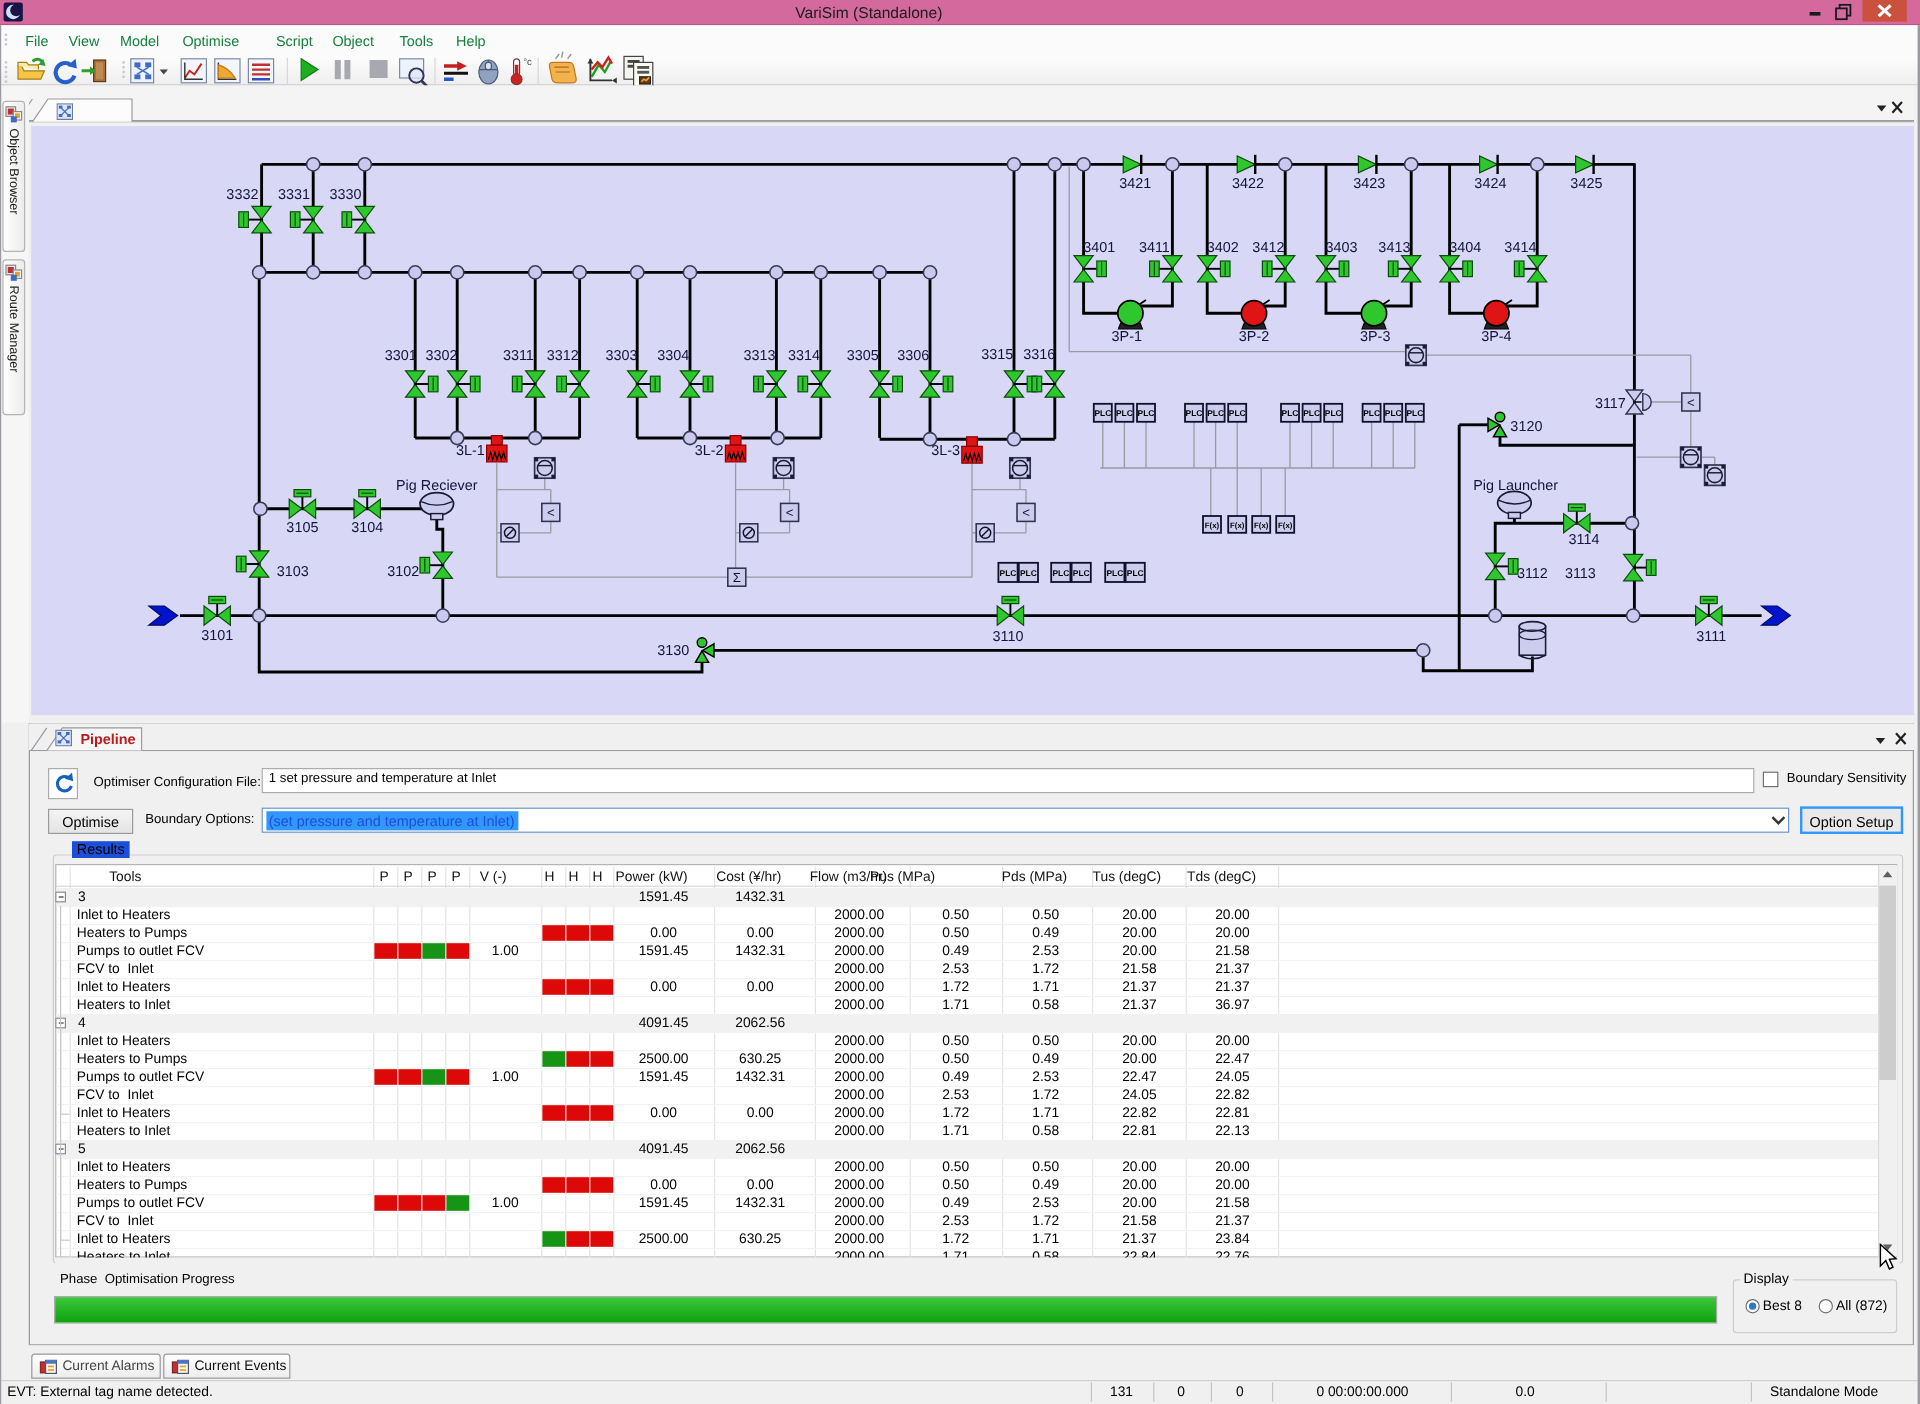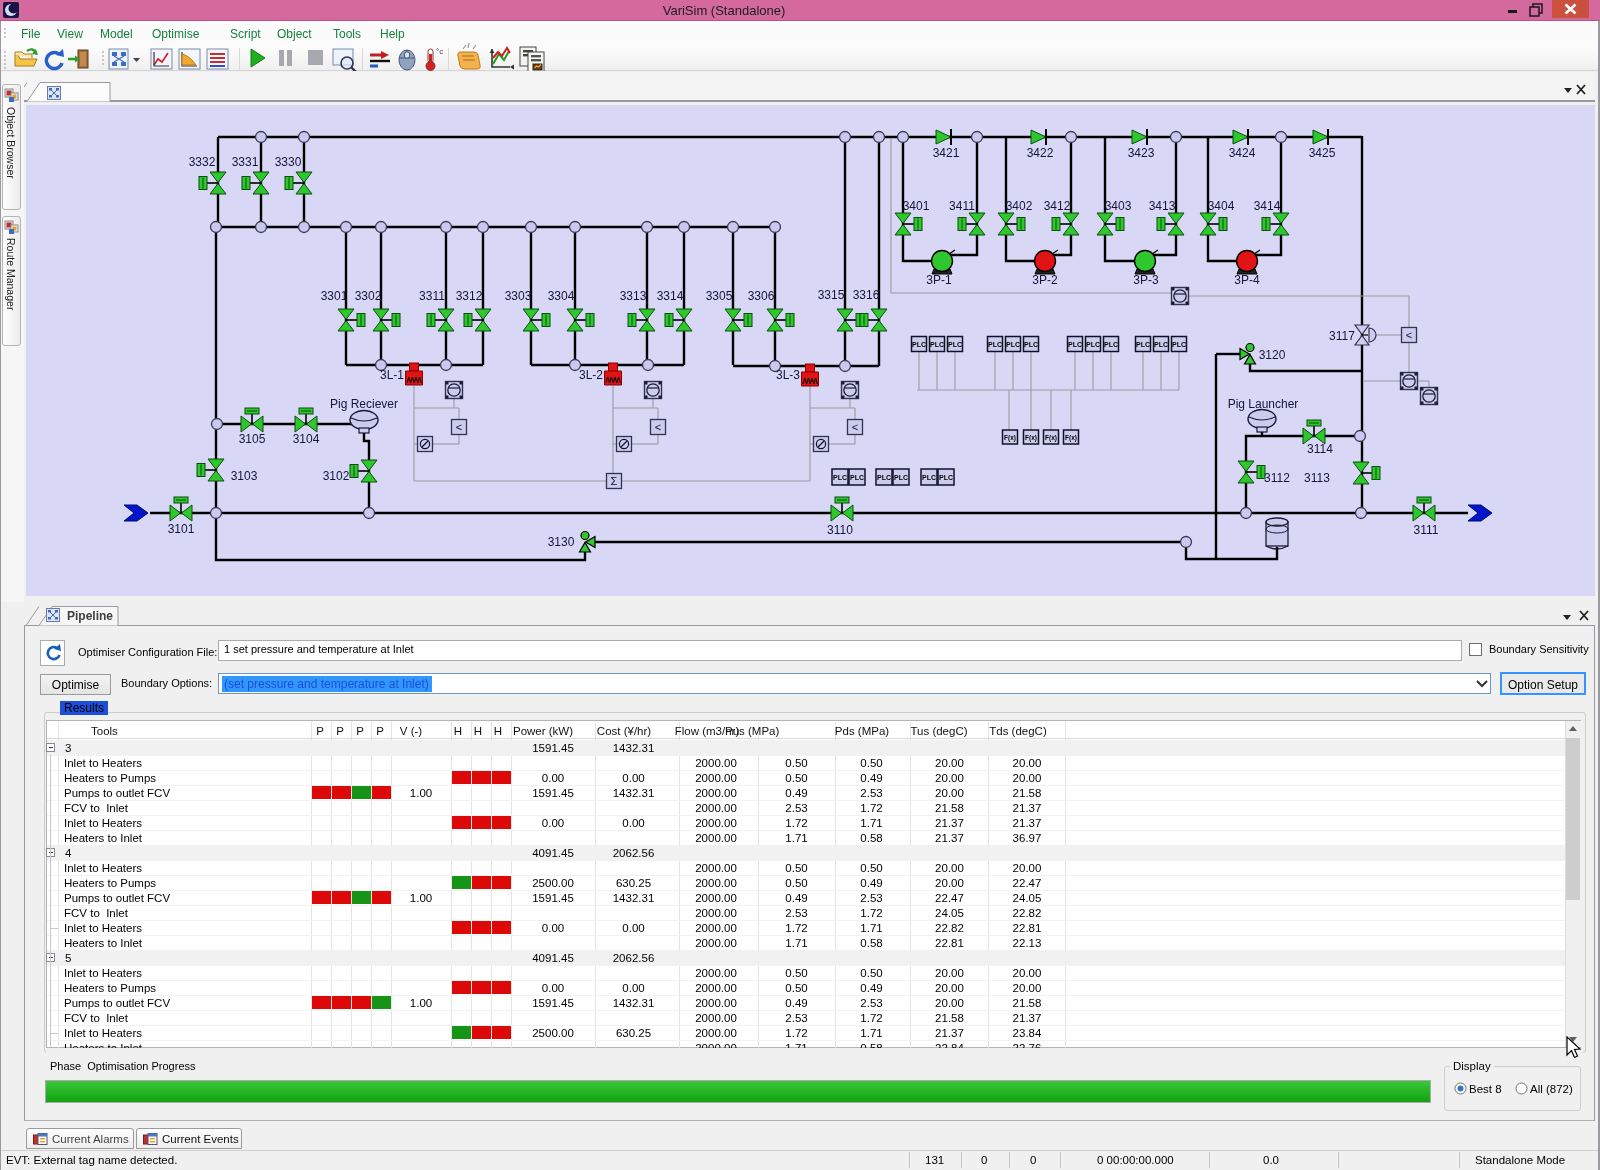--- a/index.html
+++ b/index.html
@@ -724,21 +724,21 @@
   <path d="M1556,8 l8,9 M1564,8 l-8,9" stroke="#222" stroke-width="1.8"></path>
 </svg>
 <div class="abs" style="left:46px;top:608px"><svg width="14" height="14" viewBox="0 0 14 14">
       <rect x="0.5" y="0.5" width="13" height="13" fill="#dce4f6" stroke="#6a7aa0"></rect>
       <rect x="2" y="2" width="3" height="2.5" fill="#3c6cc8"></rect>
       <rect x="9" y="2" width="3" height="2.5" fill="#3c6cc8"></rect>
       <rect x="2" y="9" width="3" height="2.5" fill="#3c6cc8"></rect>
       <rect x="9" y="9" width="3" height="2.5" fill="#3c6cc8"></rect>
       <path d="M4,4 L10,10 M10,4 L4,10" stroke="#3c6cc8" stroke-width="1"></path>
     </svg></div>
-<div class="abs" style="left:67px;top:609px;font-size:12px;font-weight:bold;color:#404040">Pipeline</div>
+<div class="abs" style="left:67px;top:609px;font-size:12px;font-weight:bold;color:#b91c1c">Pipeline</div>
 
 <div class="abs field" style="left:40px;top:640px;width:25px;height:26px"></div>
 <svg class="abs" width="25" height="26" style="left:40px;top:640px">
     <path d="M17,8 a6,6 0 1 0 2.5,7" fill="none" stroke="#1560c0" stroke-width="2.6"></path>
     <path d="M20,4 l1,7 -7,-2 Z" fill="#1560c0"></path>
   </svg>
 <div class="abs lbl" style="left:78px;top:646px">Optimiser Configuration File:</div>
 <div class="abs field" style="left:218px;top:640px;width:1244px;height:21px"></div>
 <div class="abs lbl" style="left:224px;top:643px">1 set pressure and temperature at Inlet</div>
 <div class="abs field" style="left:1469px;top:643px;width:13px;height:13px;border-color:#707070"></div>

